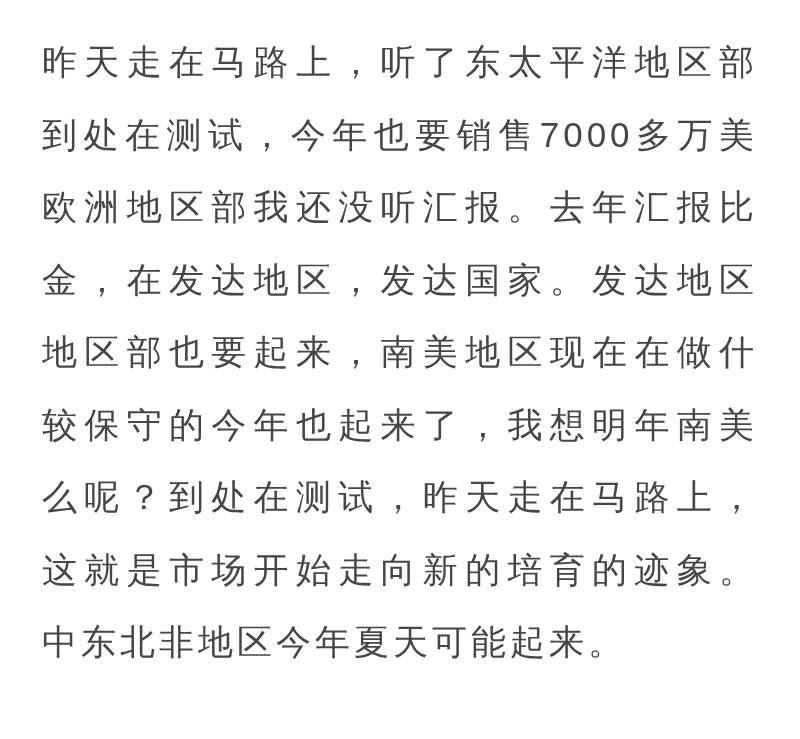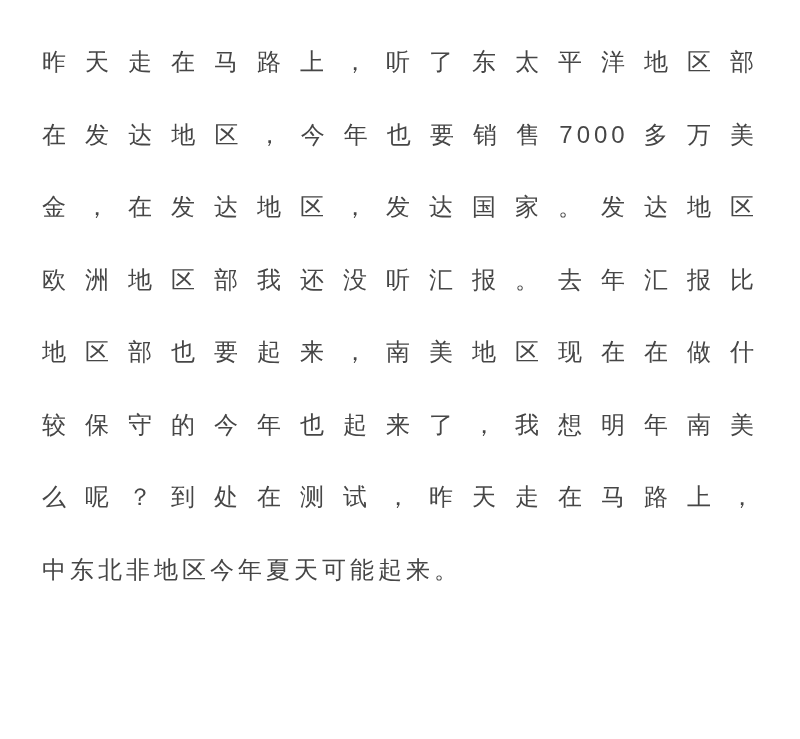--- a/index.html
+++ b/index.html
@@ -13,21 +13,21 @@
     background: #ffffff;
     font-family: "Liberation Sans", sans-serif;
   }
   .article {
     box-sizing: border-box;
     width: 800px;
     padding: 26px 42px 0 42px;
   }
   .line {
     font-family: "Liberation Sans", sans-serif;
-    font-size: 24px;
+    font-size: 35px;
     line-height: 72.5px;
     letter-spacing: 4px;
     color: #464646;
     text-align: justify;
     text-align-last: justify;
     -moz-text-align-last: justify;
     white-space: nowrap;
     font-weight: 400;
   }
   .line.last {
@@ -35,21 +35,22 @@
     text-align-last: left;
     -moz-text-align-last: left;
   }
 </style>
 </head>
 <body style="background: rgb(255, 255, 255);">
 
 <main class="article">
   <div id="paragraph" style="color: rgb(70, 70, 70);">
       <div class="line">昨天走在马路上，听了东太平洋地区部</div>
-      <div class="line">在发达地区，今年也要销售7000多万美</div>
+      <div class="line">到处在测试，今年也要销售7000多万美</div>
+      <div class="line">欧洲地区部我还没听汇报。去年汇报比</div>
       <div class="line">金，在发达地区，发达国家。发达地区</div>
-      <div class="line">欧洲地区部我还没听汇报。去年汇报比</div>
       <div class="line">地区部也要起来，南美地区现在在做什</div>
       <div class="line">较保守的今年也起来了，我想明年南美</div>
       <div class="line">么呢？到处在测试，昨天走在马路上，</div>
+      <div class="line">这就是市场开始走向新的培育的迹象。</div>
       <div class="line last">中东北非地区今年夏天可能起来。</div>
     </div>
 </main>
 
 </body></html>

